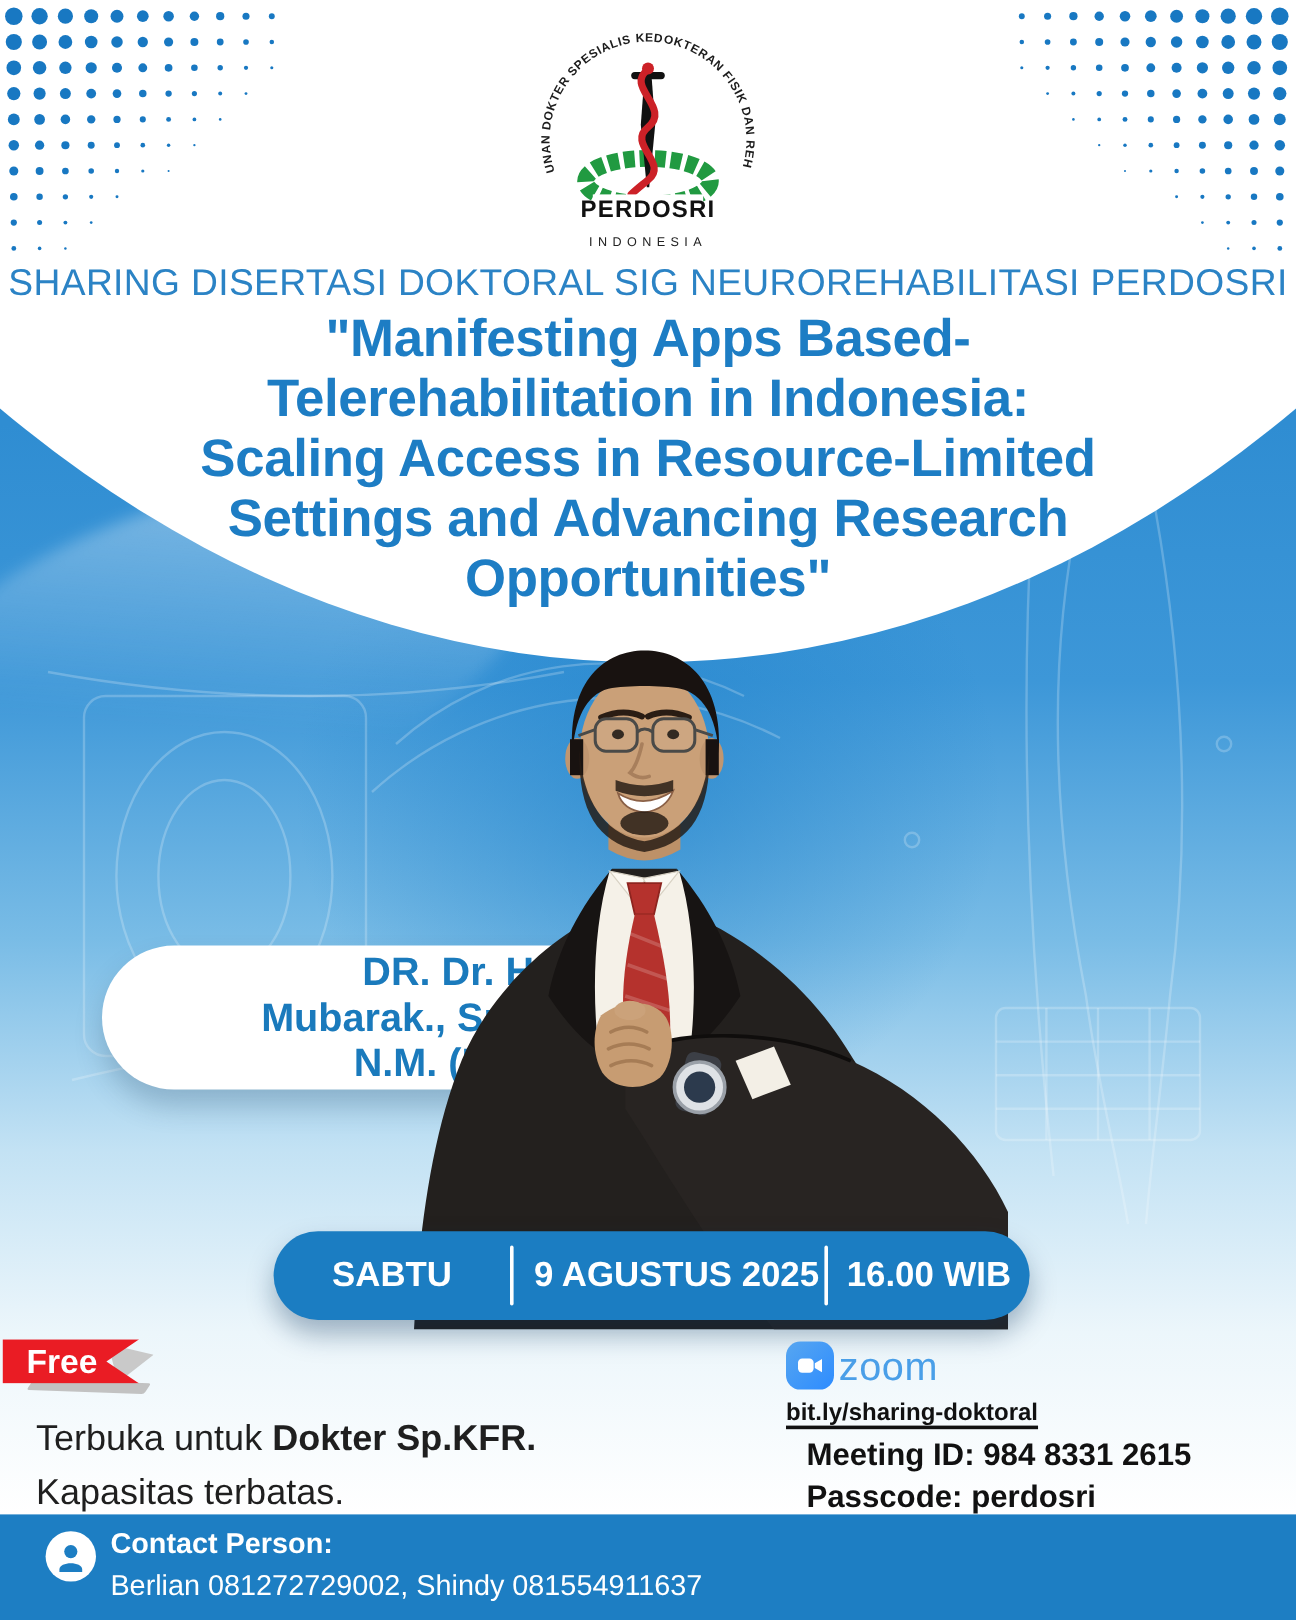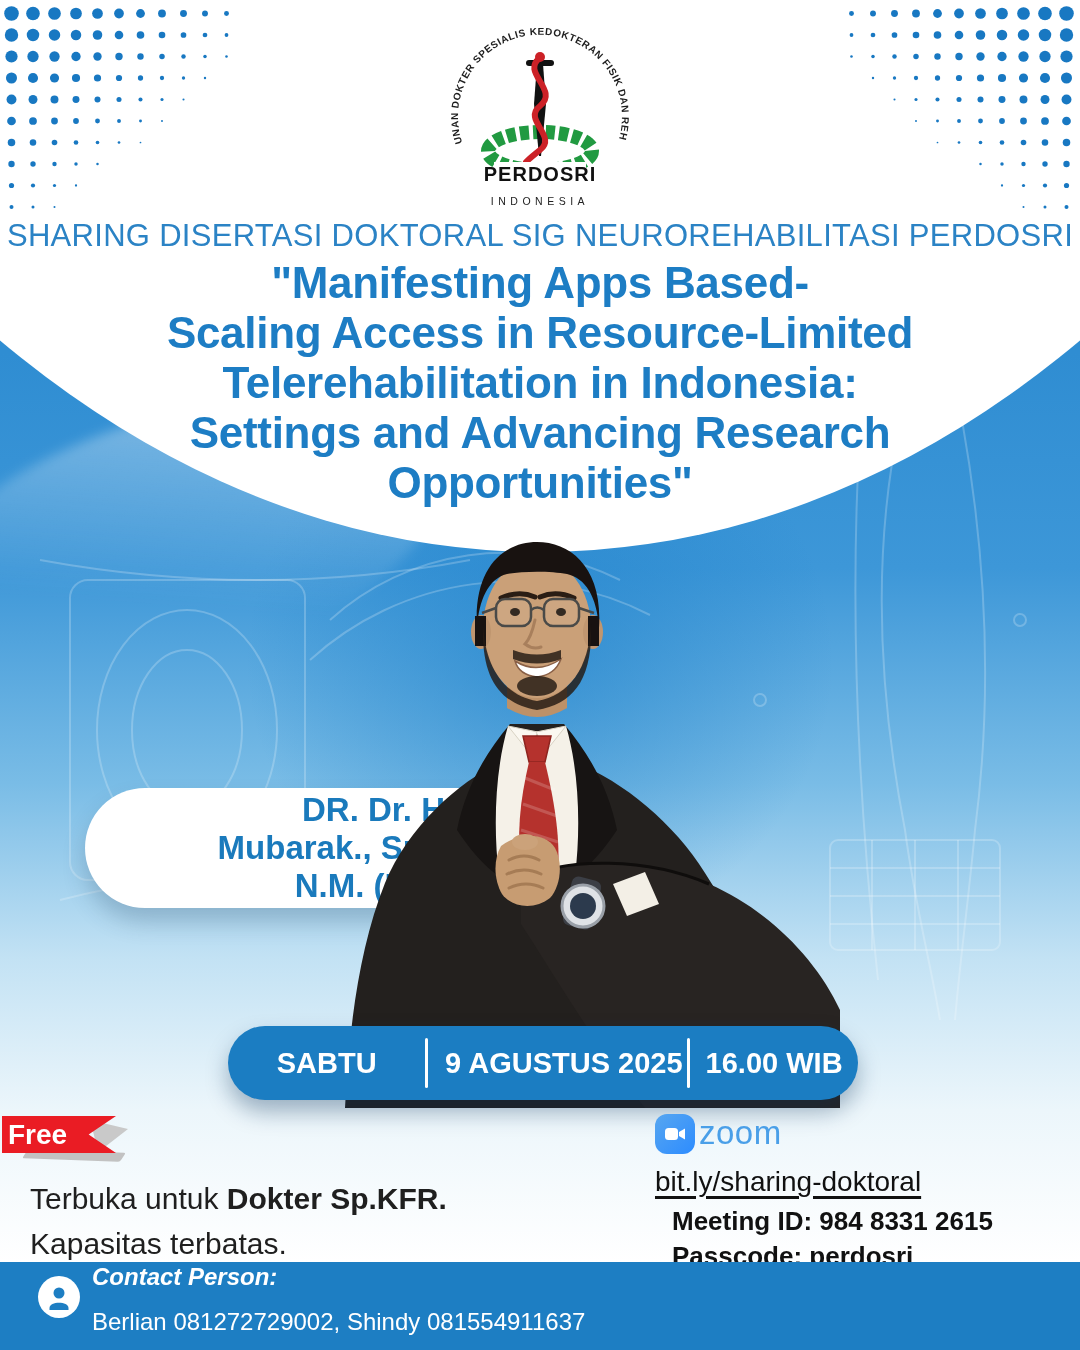--- a/index.html
+++ b/index.html
@@ -43,42 +43,42 @@
   .date-pill .div{width:3px;background:#ffffff;margin:12px 0;border-radius:2px;}
 
   
   .free-wrap{position:absolute;left:2px;top:1114px;width:132px;height:52px;z-index:7;}
   .free-tail{position:absolute;left:88px;top:6px;width:38px;height:32px;background:#c9c9c9;
     clip-path:polygon(0 0,100% 28%,22% 100%);}
   .free-shadow{position:absolute;left:22px;top:37px;width:100px;height:9px;background:#c2c2c2;
     transform:skewX(-32deg) rotate(2deg);border-radius:2px;}
   .free-ribbon{position:absolute;left:0;top:2px;width:114px;height:37px;background:#ea1c24;
     clip-path:polygon(0 0,100% 0,76% 50%,100% 100%,0 100%);
-    display:flex;align-items:center;color:#ffffff;font-weight:700;font-size:28px;padding-left:6px;}
+    display:flex;align-items:center;color:#ffffff;font-weight:700;font-size:28px;padding-left:20px;}
 
   
   .audience{position:absolute;left:30px;top:1176px;z-index:7;font-size:30px;line-height:45px;color:#1f1f1f;}
   .audience b{font-weight:700;}
 
   
   .meeting{position:absolute;left:655px;top:1114px;z-index:7;color:#111111;}
-  .zoom-row{display:flex;align-items:flex-start;height:44px;}
+  .zoom-row{display:flex;align-items:flex-end;height:44px;}
   .zoom-badge{width:40px;height:40px;border-radius:12px;background:linear-gradient(135deg,#57a6f0,#2d8cff);
     display:flex;align-items:center;justify-content:center;}
   .zoom-word{font-size:33px;color:#4a9fe8;font-weight:500;margin-left:4px;letter-spacing:.5px;}
-  .meet-link{display:inline-block;margin-top:8px;font-size:28px;font-weight:400;color:#111;
+  .meet-link{display:inline-block;margin-top:8px;font-size:20px;font-weight:700;color:#111;
     text-decoration:underline;text-decoration-thickness:3px;text-underline-offset:5px;}
   .meet-line{font-size:26px;font-weight:700;line-height:35px;margin-left:17px;}
   .meet-line.first{margin-top:6px;}
 
   
   .contact-bar{position:absolute;left:0;bottom:0;width:1080px;height:88px;background:#1d7ec3;z-index:8;color:#ffffff;}
   .contact-icon{position:absolute;left:38px;top:14px;width:42px;height:42px;border-radius:50%;background:#ffffff;
     display:flex;align-items:center;justify-content:center;}
-  .contact-label{position:absolute;left:92px;top:1px;font-size:24px;font-weight:700;font-style:italic;}
+  .contact-label{position:absolute;left:92px;top:11px;font-size:24px;font-weight:700;}
   .contact-people{position:absolute;left:92px;top:46px;font-size:24px;}
 </style>
 </head>
 <body>
 
 <div id="poster">
 
   <div class="bg-blue"></div>
   <div class="glow"></div>
   <div class="wave"></div>
@@ -283,22 +283,22 @@
     <circle cx="100" cy="33" r="5" fill="#cc2127"></circle>
     <rect x="54" y="138" width="92" height="24" fill="#ffffff"></rect>
     <text x="100" y="157" text-anchor="middle" font-size="20" font-weight="700" fill="#111111" letter-spacing="1">PERDOSRI</text>
     <text x="100" y="181" text-anchor="middle" font-size="10.5" font-weight="500" fill="#222222" letter-spacing="4.5">INDONESIA</text>
   </svg>
 
   <div class="kicker">SHARING DISERTASI DOKTORAL SIG NEUROREHABILITASI PERDOSRI</div>
 
   <div class="title">
     <span>"Manifesting Apps Based-</span>
+    <span>Telerehabilitation in Indonesia:</span>
     <span>Scaling Access in Resource-Limited</span>
-    <span>Telerehabilitation in Indonesia:</span>
     <span>Settings and Advancing Research</span>
     <span>Opportunities"</span>
   </div>
 
   <div class="name-pill">
     <div>DR. Dr. Husnul</div>
     <div>Mubarak., Sp.K.F.R.,</div>
     <div>N.M. (K), FEMG</div>
   </div>
 

